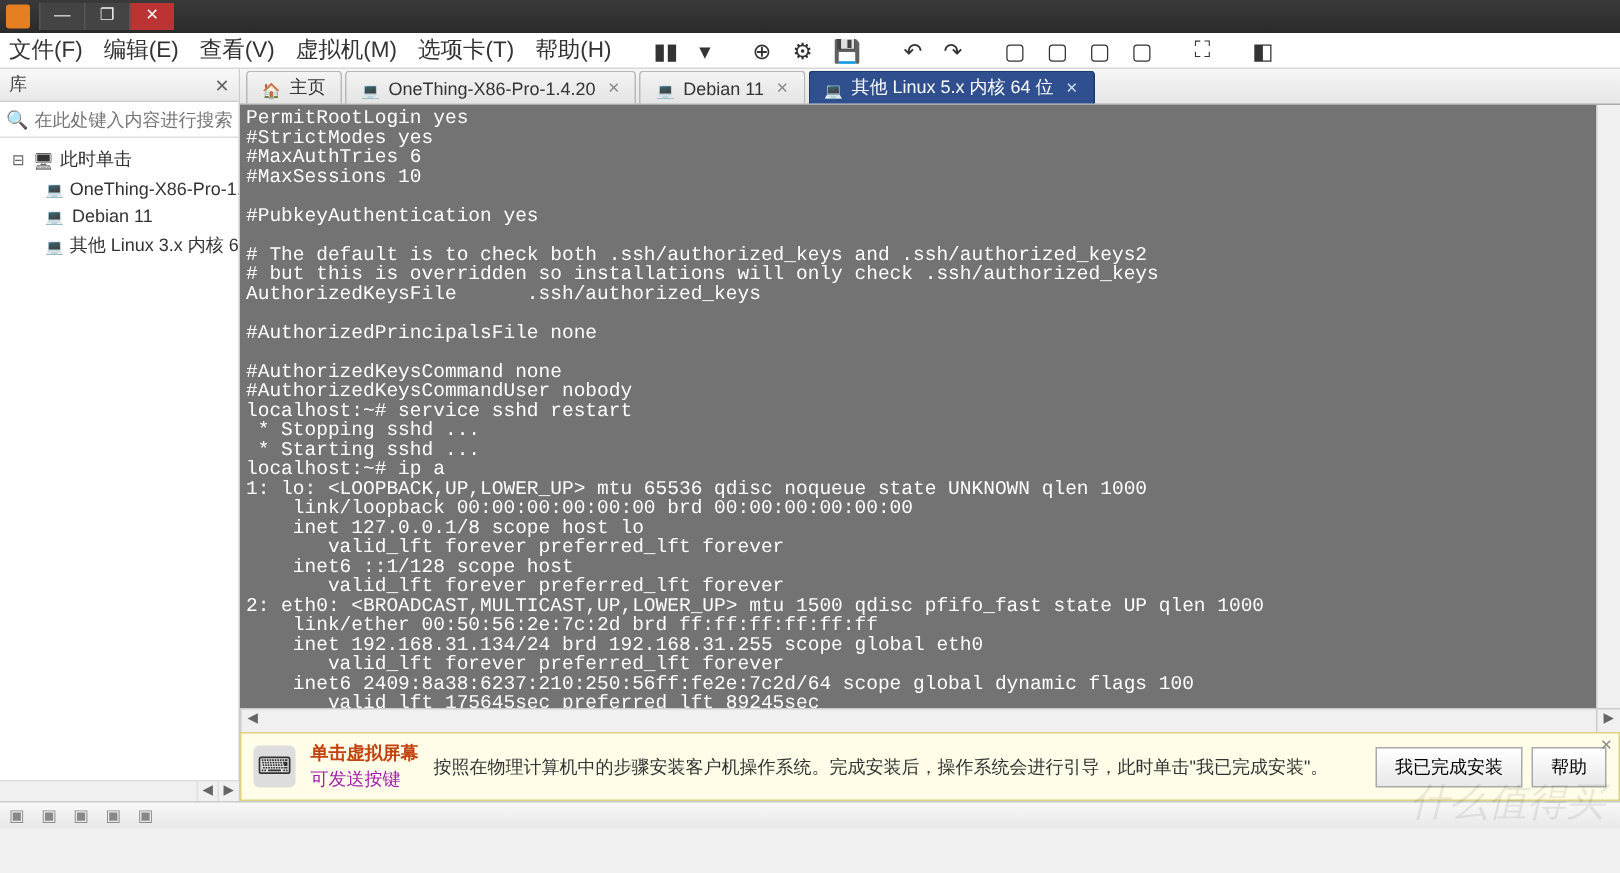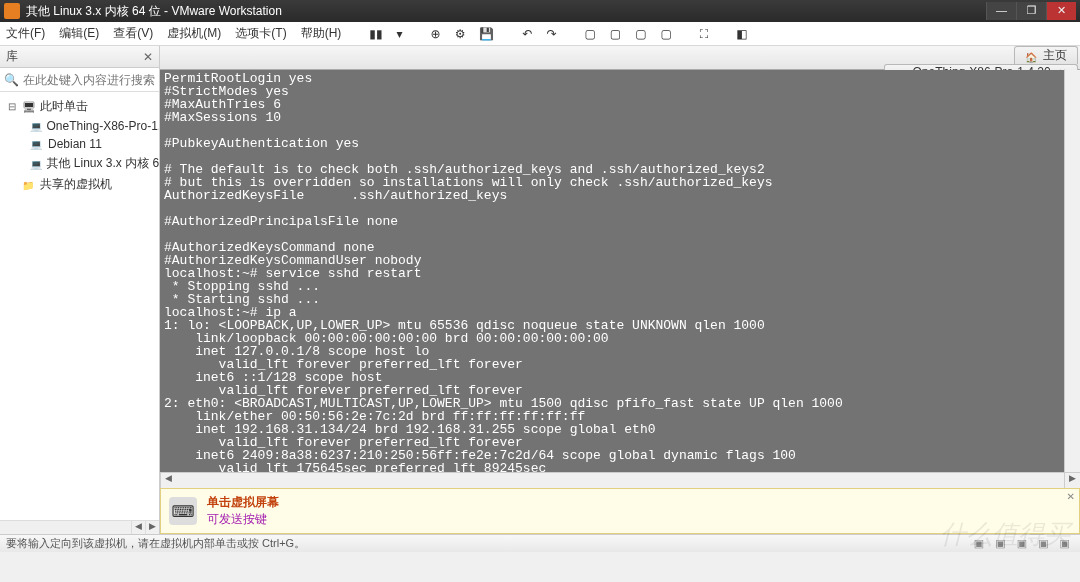--- a/index.html
+++ b/index.html
@@ -6,21 +6,21 @@
 body { width: 1080px; height: 582px; background: #f0f0f0; overflow: hidden; font-size: 12px; color: #333; }
 
 .titlebar { height: 22px; background: linear-gradient(#3a3a3a, #2a2a2a); color: #fff; display: flex; align-items: center; padding: 0 4px; }
 .titlebar .icon { width: 16px; height: 16px; background: #e67e22; border-radius: 2px; margin-right: 6px; }
 .titlebar .title { flex: 1; font-size: 12px; }
 .titlebar .winbtns { display: flex; gap: 0; }
 .titlebar .winbtn { width: 30px; height: 18px; background: #444; color: #eee; text-align: center; line-height: 16px; font-size: 11px; border-left: 1px solid #555; cursor: pointer; }
 .titlebar .winbtn.close { background: #b33; }
 
 .menubar { height: 24px; background: #fff; border-bottom: 1px solid #d8d8d8; display: flex; align-items: center; padding: 0 6px; gap: 14px; }
-.menubar span { font-size: 12px; color: #333; cursor: pointer; }
+.menubar span { font-size: 15px; color: #333; cursor: pointer; }
 
 .main { display: flex; height: calc(582px - 22px - 24px - 30px - 18px); }
 
 .sidebar { width: 160px; background: #fff; border-right: 1px solid #ccc; display: flex; flex-direction: column; }
 .side-header { height: 22px; background: linear-gradient(#f8f8f8,#e8e8e8); border-bottom: 1px solid #ccc; display: flex; align-items: center; padding: 0 6px; font-size: 12px; color: #444; justify-content: space-between; }
 .side-close { cursor: pointer; font-size: 12px; color: #666; }
 .side-search { height: 24px; display: flex; align-items: center; border-bottom: 1px solid #ddd; padding: 0 4px; }
 .side-search .mag { color: #888; margin-right: 4px; }
 .side-search input { border: none; outline: none; flex: 1; font-size: 12px; color: #888; background: transparent; }
 .tree { flex: 1; padding: 4px 0; overflow: hidden; }
@@ -28,21 +28,21 @@
 .tree-item.child { padding-left: 30px; }
 .tree-toggle { width: 10px; color: #666; font-size: 10px; }
 .tree-icon { width: 14px; height: 14px; display: inline-block; }
 .tree-icon.pc::before { content: "🖥"; font-size: 11px; }
 .tree-icon.vm::before { content: "💻"; font-size: 10px; }
 .tree-icon.folder::before { content: "📁"; font-size: 10px; }
 .side-scroll { height: 14px; background: #f0f0f0; border-top: 1px solid #ddd; display: flex; justify-content: flex-end; }
 .side-scroll .sbtn { width: 14px; text-align: center; font-size: 9px; color: #666; border-left: 1px solid #ddd; }
 
 .content { flex: 1; display: flex; flex-direction: column; background: #eee; }
-.tabs { height: 24px; background: linear-gradient(#f6f6f6,#e6e6e6); display: flex; align-items: flex-end; padding-left: 4px; border-bottom: 1px solid #aaa; flex-direction: column; }
+.tabs { height: 24px; background: linear-gradient(#f6f6f6,#e6e6e6); display: flex; align-items: flex-end; padding-left: 4px; border-bottom: 1px solid #aaa; }
 .tab { height: 22px; padding: 0 10px; display: flex; align-items: center; gap: 6px; font-size: 12px; border: 1px solid #b8b8b8; border-bottom: none; background: linear-gradient(#f4f4f4,#e4e4e4); margin-right: 2px; border-radius: 3px 3px 0 0; cursor: pointer; }
 .tab.active { background: #2f4f8f; color: #fff; border-color: #1a3a6f; }
 .tab .tabicon { width: 12px; height: 12px; display: inline-block; }
 .tab .home::before { content: "🏠"; font-size: 10px; }
 .tab .vmico::before { content: "💻"; font-size: 10px; }
 .tab .xclose { color: #888; font-size: 10px; margin-left: 2px; }
 .tab.active .xclose { color: #cde; }
 
 .terminal { flex: 1; background: #737373; color: #fff; font-family: "Courier New", monospace; font-size: 13px; padding: 2px 4px; white-space: pre; overflow: hidden; line-height: 1.0; position: relative; }
 
@@ -64,21 +64,20 @@
 .infobar .closeinfo { position: absolute; top: 2px; right: 4px; font-size: 10px; color: #888; cursor: pointer; }
 
 .statusbar { height: 18px; background: linear-gradient(#f8f8f8,#e8e8e8); border-top: 1px solid #ccc; font-size: 11px; color: #555; display: flex; align-items: center; padding: 0 6px; justify-content: space-between; }
 .watermark { position: absolute; right: 10px; bottom: 30px; color: rgba(0,0,0,0.08); font-size: 26px; font-weight: normal; font-style: italic; pointer-events: none; }
 </style>
 </head>
 <body>
 
 <div class="titlebar">
   <span class="icon"></span>
-  <span class="title">其他 Linux 3.x 内核 64 位 - VMware Workstation</span>
   <div class="winbtns">
     <span class="winbtn">—</span>
     <span class="winbtn">❐</span>
     <span class="winbtn close">✕</span>
   </div>
 </div>
 
 <div class="menubar">
   <span>文件(F)</span>
   <span>编辑(E)</span>
@@ -128,25 +127,20 @@
         <span class="tree-icon vm"></span>
         <span>OneThing-X86-Pro-1.1</span>
       </div>
       <div class="tree-item child">
         <span class="tree-icon vm"></span>
         <span>Debian 11</span>
       </div>
       <div class="tree-item child">
         <span class="tree-icon vm"></span>
         <span>其他 Linux 3.x 内核 64</span>
-      </div>
-      <div class="tree-item">
-        <span class="tree-toggle"></span>
-        <span class="tree-icon folder"></span>
-        <span>共享的虚拟机</span>
       </div>
     </div>
     <div class="side-scroll">
       <span class="sbtn">◀</span>
       <span class="sbtn">▶</span>
     </div>
   </div>
 
   <div class="content">
     <div class="tabs">
@@ -214,22 +208,28 @@
       <span class="hbtn">▶</span>
     </div>
 
     <div class="infobar">
       <span class="closeinfo">✕</span>
       <div class="icn">⌨</div>
       <div class="msg">
         <div class="line1"><span>单击虚拟屏幕</span></div>
         <div class="line2"><span>可发送按键</span></div>
       </div>
+      <div class="msg" style="flex:1;">
+        <span>按照在物理计算机中的步骤安装客户机操作系统。完成安装后，操作系统会进行引导，此时单击"我已完成安装"。</span>
+      </div>
+      <div class="right">
+        <button class="btn">我已完成安装</button>
+        <button class="btn">帮助</button>
+      </div>
     </div>
   </div>
 </div>
 
 <div class="statusbar">
-  <span>要将输入定向到该虚拟机，请在虚拟机内部单击或按 Ctrl+G。</span>
   <span style="letter-spacing:4px;color:#888;">▣ ▣ ▣ ▣ ▣</span>
 </div>
 
 <div class="watermark">什么值得买</div>
 
 </body></html>

